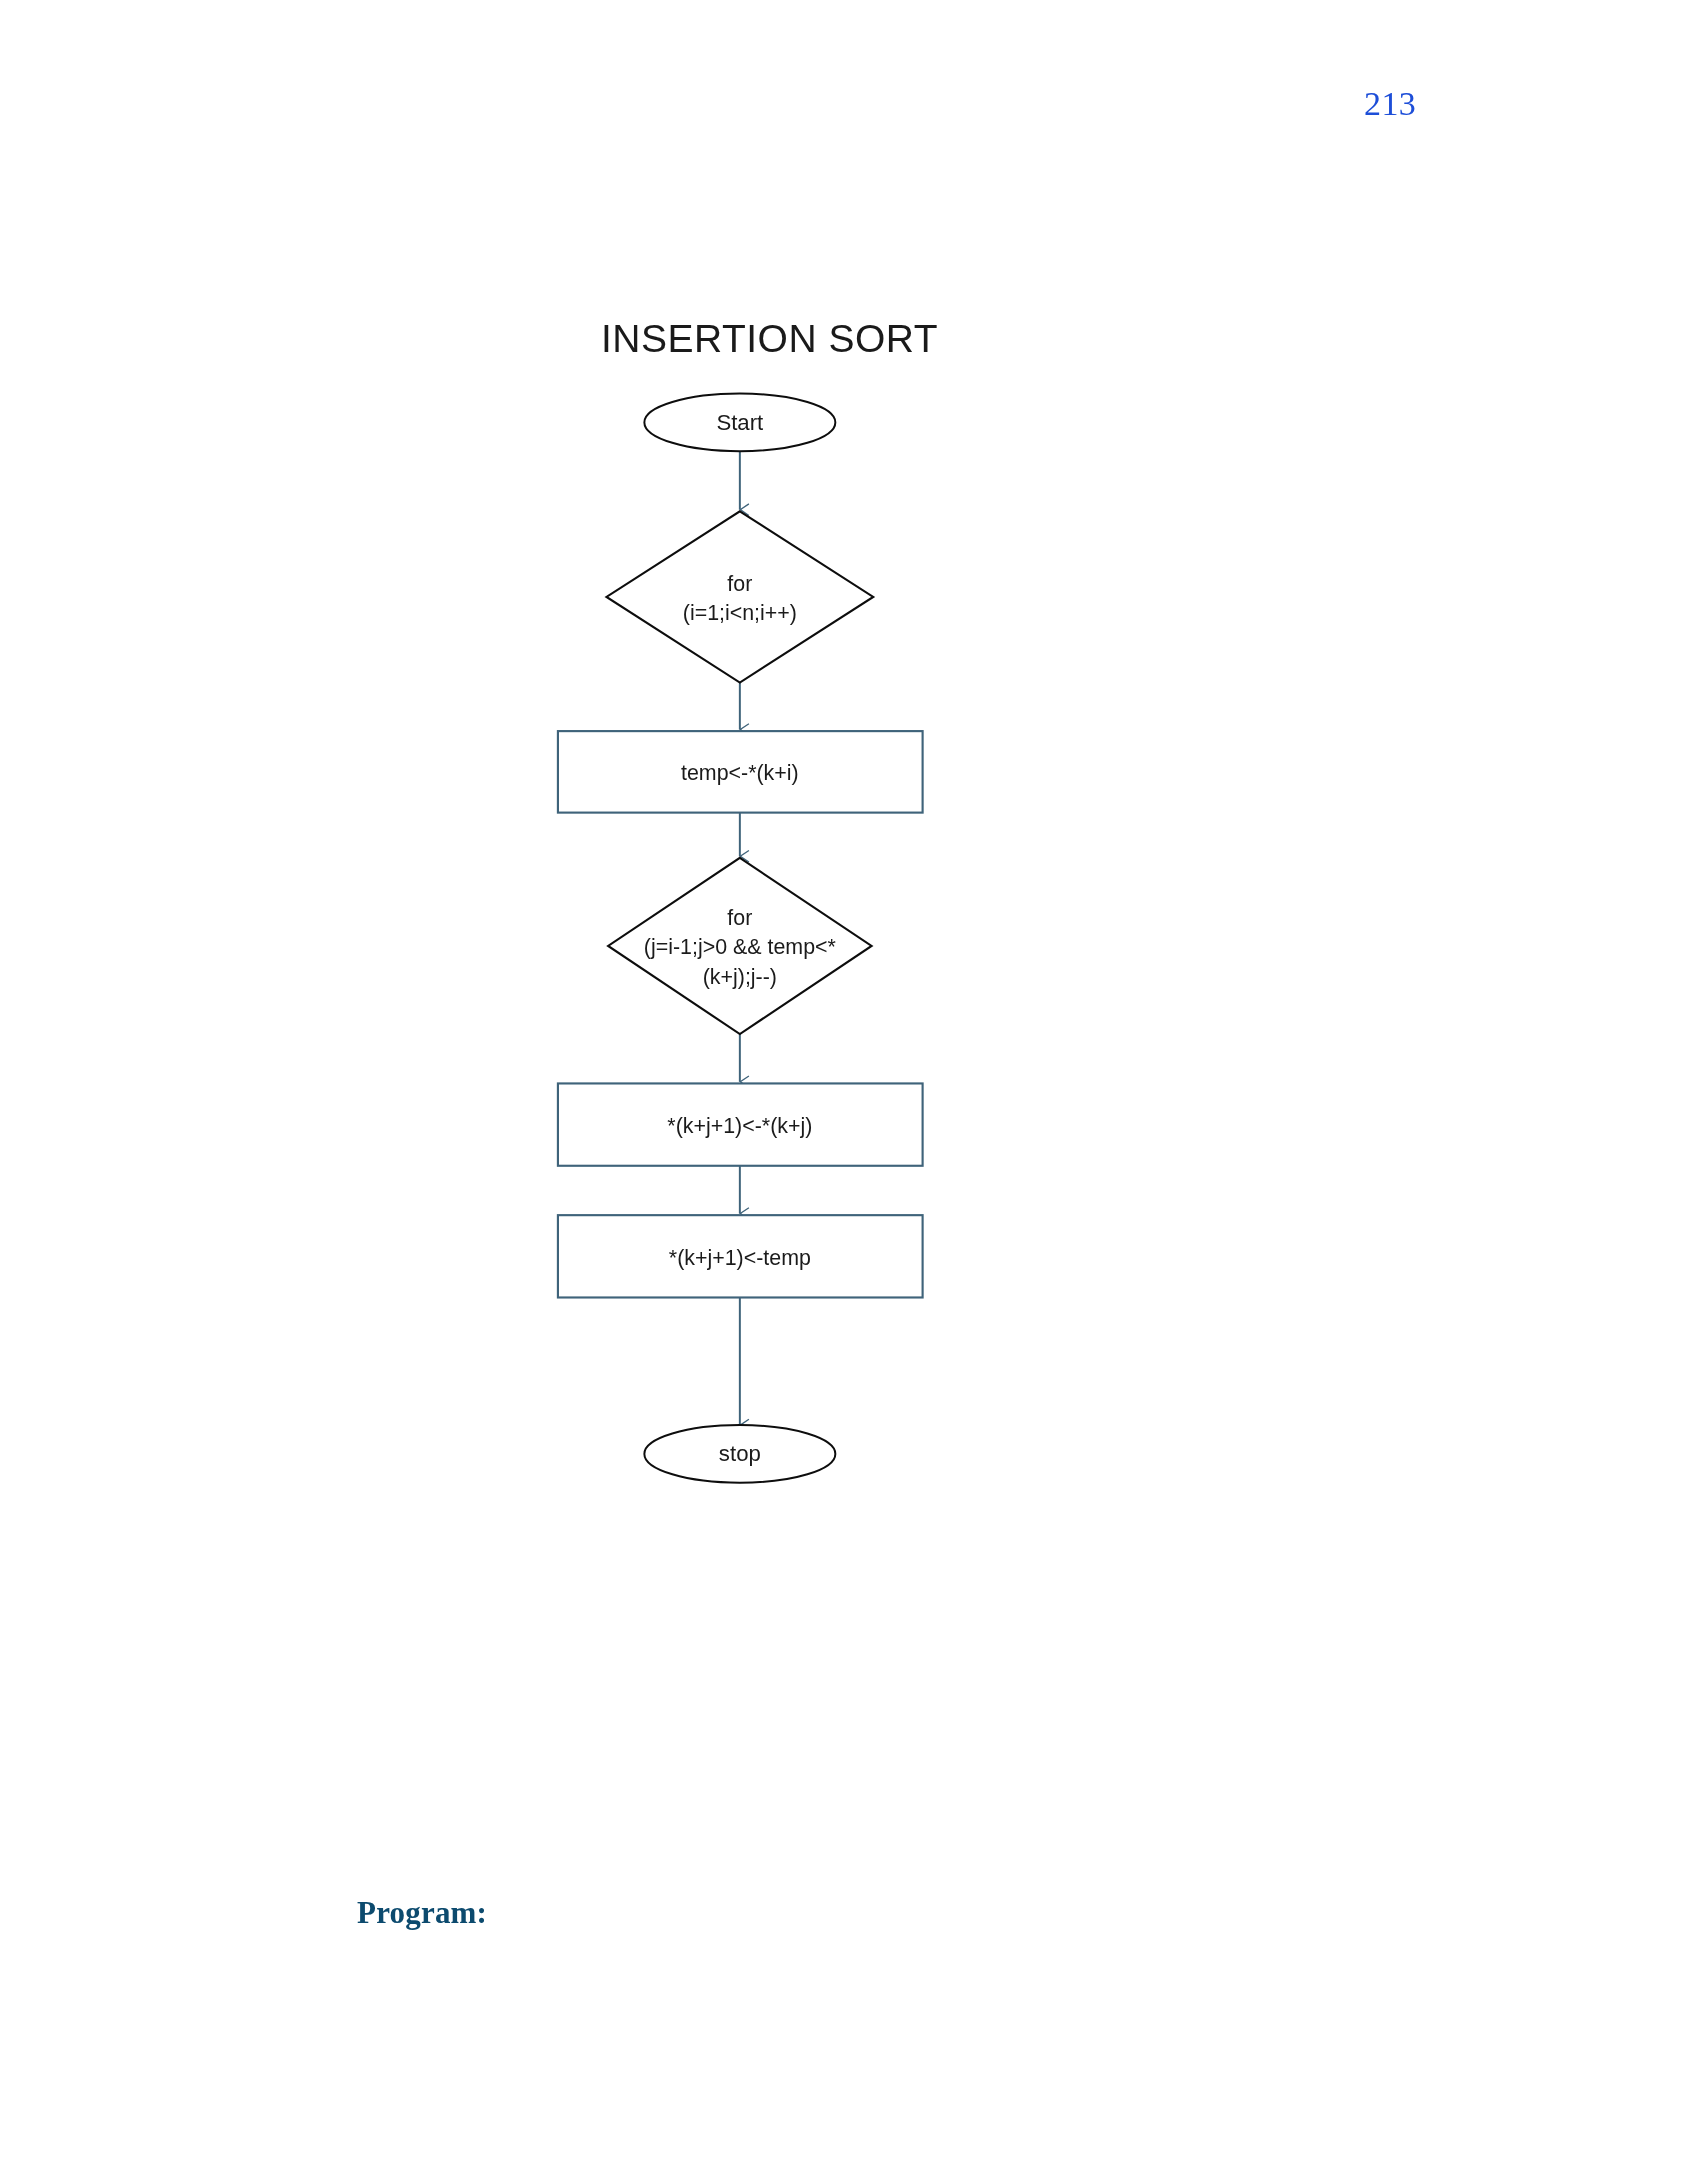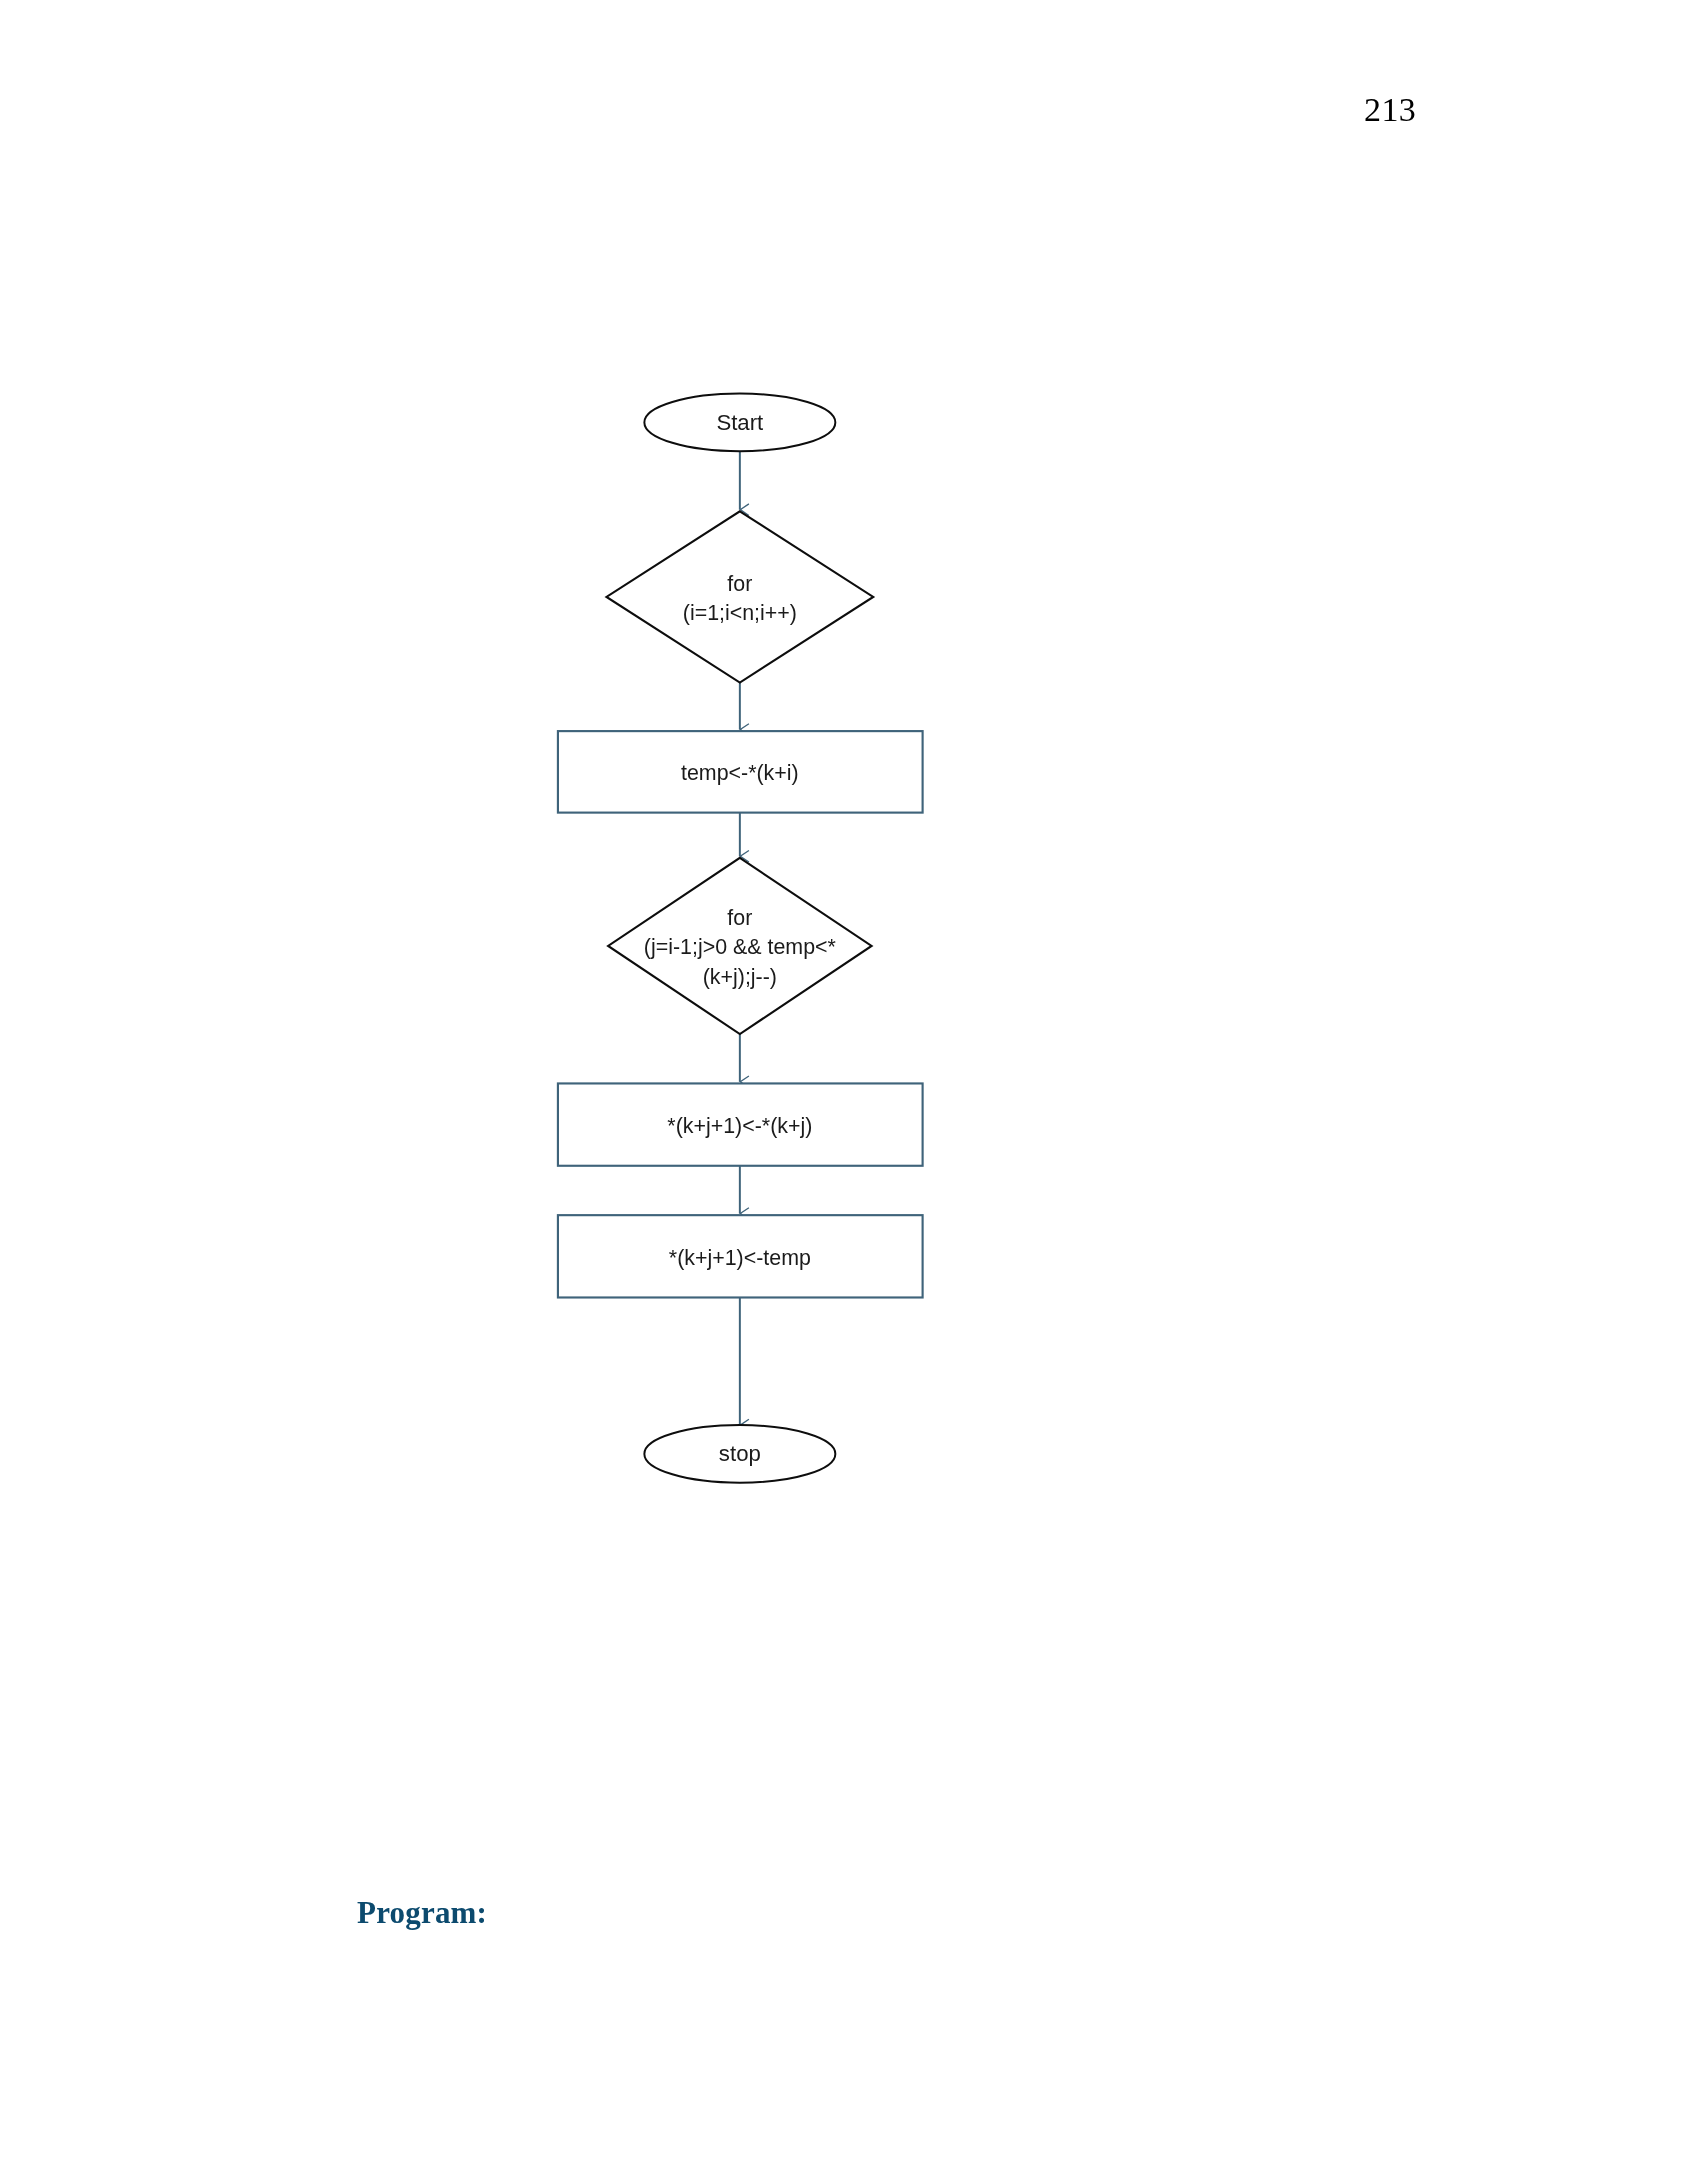--- a/index.html
+++ b/index.html
@@ -13,25 +13,25 @@
   }
   .page {
     position: relative;
     width: 1687px;
     height: 2183px;
     background: #ffffff;
     overflow: hidden;
   }
   .page-number {
     position: absolute;
-    top: 91px;
+    top: 85px;
     left: 1364px;
     font-family: "Liberation Serif", serif;
     font-size: 34px;
-    color: #000000;
+    color: #1d4ed8;
     letter-spacing: 0.4px;
   }
   .flow-title {
     position: absolute;
     top: 317px;
     left: 588px;
     width: 363px;
     text-align: center;
     font-family: "Liberation Sans", sans-serif;
     font-size: 39px;
@@ -79,20 +79,21 @@
     letter-spacing: 0.2px;
   }
 </style>
 </head>
 <body>
 
 <div class="page">
 
   <div class="page-number">213</div>
 
+  <div class="flow-title">INSERTION SORT</div>
 
   <div class="diagram">
     <svg viewBox="0 0 560 1400" xmlns="http://www.w3.org/2000/svg">
       <defs>
         <marker id="arrowV" markerWidth="18" markerHeight="16" refX="9" refY="13" orient="auto" markerUnits="userSpaceOnUse">
           <path d="M 2,2 L 9,12.5 L 16,2" fill="none" stroke="#3f637a" stroke-width="1.6"></path>
         </marker>
       </defs>
 
       <g>

